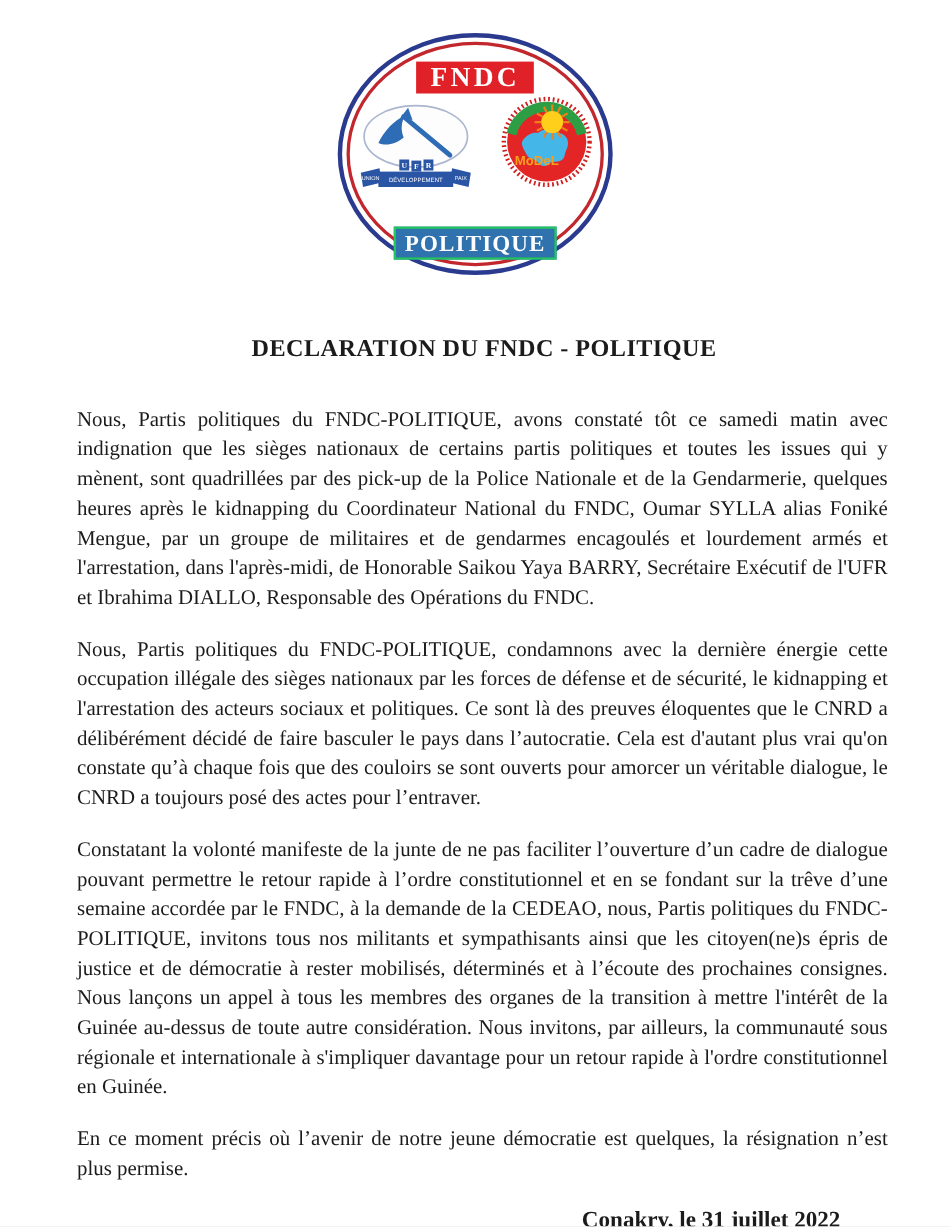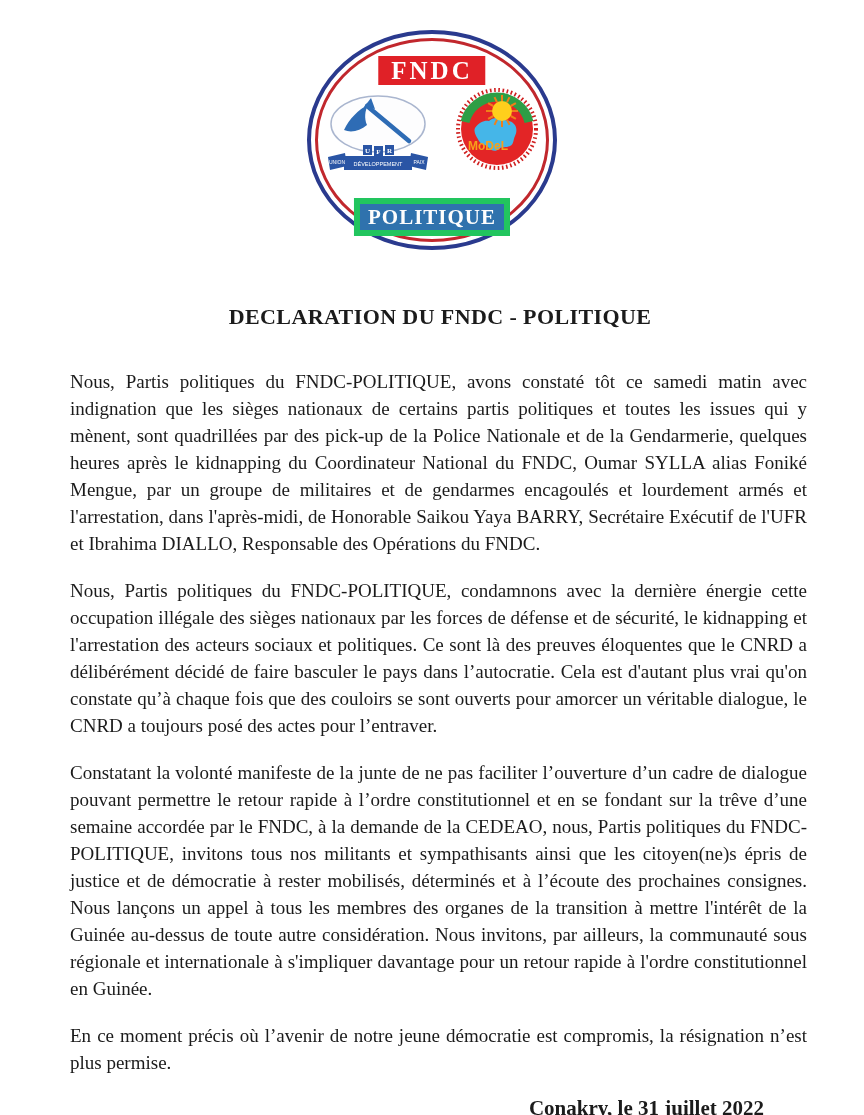--- a/index.html
+++ b/index.html
@@ -17,21 +17,21 @@
   .ring-outer{position:absolute;inset:0;border:4px solid #2a3a8e;border-radius:50%;}
   .ring-inner{position:absolute;inset:8px;border:3px solid #c1272d;border-radius:50%;}
   .fndc-box{
     position:absolute;top:26px;left:50%;transform:translateX(-50%);
     background:#e02127;color:#fff;
     font-weight:bold;font-size:25px;letter-spacing:3px;
     padding:0 13px;line-height:29px;
   }
   .politique-box{
     position:absolute;bottom:14px;left:50%;transform:translateX(-50%);
-    background:#2f72ad;color:#fdfdfd;border:6px solid #22c55e;
+    background:#2f72ad;color:#fdfdfd;border:2px solid #22c55e;
     font-weight:bold;font-size:21px;letter-spacing:1px;
     padding:0 8px;line-height:26px;
   }
   .ufr-svg{position:absolute;left:20px;top:64px;}
   .model-svg{position:absolute;right:18px;top:50px;}
   
   .doc-title{
     text-align:center;margin:54px 0 0 0;
     font-size:22px;font-weight:bold;letter-spacing:.4px;padding-left:16px;
   }
@@ -108,18 +108,18 @@
 
     <div class="politique-box">POLITIQUE</div>
   </div>
 
   <h1 class="doc-title">DECLARATION DU FNDC - POLITIQUE</h1>
 
   <div class="doc-body">
     <p>Nous, Partis politiques du FNDC-POLITIQUE, avons constaté tôt ce samedi matin avec indignation que les sièges nationaux de certains partis politiques et toutes les issues qui y mènent, sont quadrillées par des pick-up de la Police Nationale et de la Gendarmerie, quelques heures après le kidnapping du Coordinateur National du FNDC, Oumar SYLLA alias Foniké Mengue, par un groupe de militaires et de gendarmes encagoulés et lourdement armés et l'arrestation, dans l'après-midi, de Honorable Saikou Yaya BARRY, Secrétaire Exécutif de l'UFR et Ibrahima DIALLO, Responsable des Opérations du FNDC.</p>
     <p>Nous, Partis politiques du FNDC-POLITIQUE, condamnons avec la dernière énergie cette occupation illégale des sièges nationaux par les forces de défense et de sécurité, le kidnapping et l'arrestation des acteurs sociaux et politiques. Ce sont là des preuves éloquentes que le CNRD a délibérément décidé de faire basculer le pays dans l’autocratie. Cela est d'autant plus vrai qu'on constate qu’à chaque fois que des couloirs se sont ouverts pour amorcer un véritable dialogue, le CNRD a toujours posé des actes pour l’entraver.</p>
     <p>Constatant la volonté manifeste de la junte de ne pas faciliter l’ouverture d’un cadre de dialogue pouvant permettre le retour rapide à l’ordre constitutionnel et en se fondant sur la trêve d’une semaine accordée par le FNDC, à la demande de la CEDEAO, nous, Partis politiques du FNDC-POLITIQUE, invitons tous nos militants et sympathisants ainsi que les citoyen(ne)s épris de justice et de démocratie à rester mobilisés, déterminés et à l’écoute des prochaines consignes. Nous lançons un appel à tous les membres des organes de la transition à mettre l'intérêt de la Guinée au-dessus de toute autre considération. Nous invitons, par ailleurs, la communauté sous régionale et internationale à s'impliquer davantage pour un retour rapide à l'ordre constitutionnel en Guinée.</p>
-    <p>En ce moment précis où l’avenir de notre jeune démocratie est compromis, la résignation n’est plus permise.</p>
+    <p>En ce moment précis où l’avenir de notre jeune démocratie est quelques, la résignation n’est plus permise.</p>
   </div>
 
   <div class="date-line">Conakry, le 31 juillet 2022</div>
 
 </div>
 
 </body></html>

